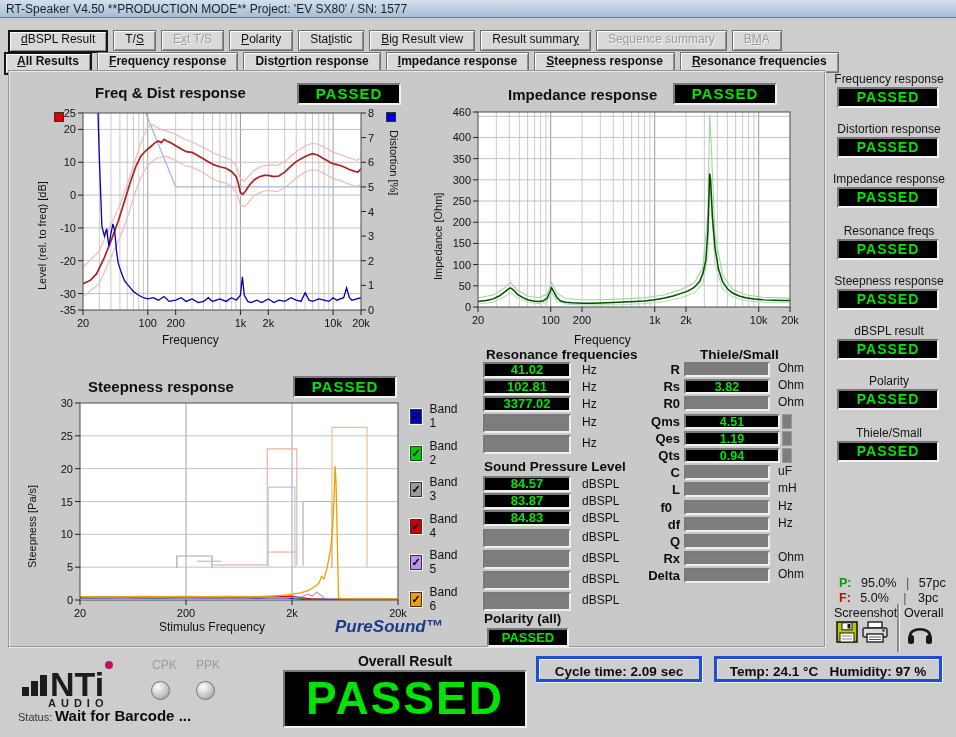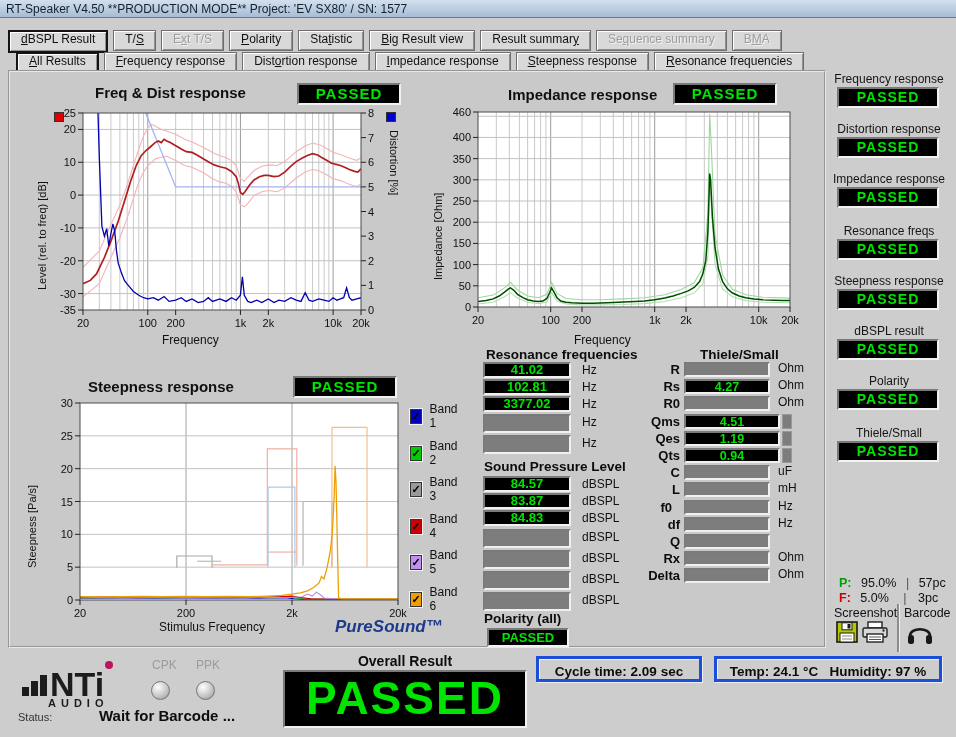--- a/index.html
+++ b/index.html
@@ -49,21 +49,21 @@
     <div class="tabbtn default"><u>d</u>BSPL Result</div>
     <div class="tabbtn">T/<u>S</u></div>
     <div class="tabbtn disabled">E<u>x</u>t T/S</div>
     <div class="tabbtn"><u>P</u>olarity</div>
     <div class="tabbtn">Sta<u>t</u>istic</div>
     <div class="tabbtn"><u>B</u>ig Result view</div>
     <div class="tabbtn">Result summar<u>y</u></div>
     <div class="tabbtn disabled">Se<u>q</u>uence summary</div>
     <div class="tabbtn disabled">B<u>M</u>A</div>
   </div>
-<div class="abs tabrow" id="tabrow2" style="left:16px;top:52px;">
+<div class="abs tabrow" id="tabrow2" style="left:4px;top:52px;font-weight:bold;">
     <div class="tabbtn default"><u>A</u>ll Results</div>
     <div class="tabbtn"><u>F</u>requency response</div>
     <div class="tabbtn">Dist<u>o</u>rtion response</div>
     <div class="tabbtn"><u>I</u>mpedance response</div>
     <div class="tabbtn"><u>S</u>teepness response</div>
     <div class="tabbtn"><u>R</u>esonance frequencies</div>
   </div>
 
 <div class="abs" id="mainpanel"></div>
 
@@ -368,21 +368,21 @@
 
 <div class="abs hdr" style="left:484px;top:611px;">Polarity (all)</div>
 <div class="abs badge" style="left:487px;top:628px;width:82px;height:19px;font-size:13px;line-height:16px;">PASSED</div>
 
 <div class="abs hdr" style="left:700px;top:347px;">Thiele/Small</div>
 <div id="tsrows">
     <div class="abs tslabel" style="left: 616px; top: 362px; width: 64px;">R</div>
     <div class="vbox empty" style="position: absolute; left: 684px; top: 362px; width: 86px; height: 15px; line-height: 12px; font-size: 12.5px;"></div>
     <div class="abs unit" style="left: 778px; top: 361px;">Ohm</div>
     <div class="abs tslabel" style="left: 616px; top: 379px; width: 64px;">Rs</div>
-    <div class="vbox" style="position: absolute; left: 684px; top: 379px; width: 86px; height: 15px; line-height: 12px; font-size: 12.5px;">4.27</div>
+    <div class="vbox" style="position: absolute; left: 684px; top: 379px; width: 86px; height: 15px; line-height: 12px; font-size: 12.5px;">3.82</div>
     <div class="abs unit" style="left: 778px; top: 378px;">Ohm</div>
     <div class="abs tslabel" style="left: 616px; top: 396px; width: 64px;">R0</div>
     <div class="vbox empty" style="position: absolute; left: 684px; top: 396px; width: 86px; height: 15px; line-height: 12px; font-size: 12.5px;"></div>
     <div class="abs unit" style="left: 778px; top: 395px;">Ohm</div>
     <div class="abs tslabel" style="left: 616px; top: 414px; width: 64px;">Qms</div>
     <div class="vbox" style="position: absolute; left: 684px; top: 414px; width: 96px; height: 15px; line-height: 12px; font-size: 12.5px;">4.51</div>
     <div class="abs" style="left: 782px; top: 414px; width: 10px; height: 15px; background: rgb(125, 125, 125); border: 1px solid rgb(153, 153, 153); box-sizing: border-box;"></div>
     <div class="abs tslabel" style="left: 616px; top: 431px; width: 64px;">Qes</div>
     <div class="vbox" style="position: absolute; left: 684px; top: 431px; width: 96px; height: 15px; line-height: 12px; font-size: 12.5px;">1.19</div>
     <div class="abs" style="left: 782px; top: 431px; width: 10px; height: 15px; background: rgb(125, 125, 125); border: 1px solid rgb(153, 153, 153); box-sizing: border-box;"></div>
@@ -435,21 +435,21 @@
   <span style="color:#555;font-weight:normal;margin-left:6px;">|</span>
   <span style="color:#111;font-weight:normal;margin-left:6px;">57pc</span>
 </div>
 <div class="abs stat" style="left:839px;top:591px;">
   <span id="f-label" style="color: rgb(208, 0, 0);">F:</span>
   <span style="color:#111;font-weight:normal;margin-left:6px;">5.0%</span>
   <span style="color:#555;font-weight:normal;margin-left:11px;">|</span>
   <span style="color:#111;font-weight:normal;margin-left:8px;">3pc</span>
 </div>
 <div class="abs" style="left:834px;top:606px;font-size:12.5px;color:#111;">Screenshot</div>
-<div class="abs" style="left:904px;top:606px;font-size:12.5px;color:#111;">Barcode</div>
+<div class="abs" style="left:904px;top:606px;font-size:12.5px;color:#111;">Overall</div>
 <div class="abs" style="left:897px;top:604px;width:2px;height:48px;background:#8c8c8c;border-right:1px solid #f0f0f0;"></div>
 
 <svg class="abs" style="left:836px;top:621px;" width="22" height="22" viewBox="0 0 22 22">
   <rect x="1" y="1" width="20" height="20" fill="#b6c800" stroke="#1a1a1a" stroke-width="1.6"></rect>
   <rect x="6" y="1.8" width="10" height="7" fill="#fff" stroke="#1a1a1a" stroke-width="1"></rect>
   <rect x="11.5" y="3" width="3" height="4.5" fill="#1a1a1a"></rect>
   <rect x="4" y="12" width="14" height="9" fill="#fff" stroke="#1a1a1a" stroke-width="1"></rect>
   <line x1="6" y1="15" x2="16" y2="15" stroke="#888" stroke-width="1"></line>
   <line x1="6" y1="18" x2="16" y2="18" stroke="#888" stroke-width="1"></line>
 </svg>
@@ -471,21 +471,21 @@
 
 <div class="abs" style="left:22px;top:660px;width:110px;height:46px;">
   <div class="abs" style="left:0;bottom:10px;width:7px;height:9px;background:#1c1c1c;"></div>
   <div class="abs" style="left:9px;bottom:10px;width:7px;height:15px;background:#1c1c1c;"></div>
   <div class="abs" style="left:18px;bottom:10px;width:7px;height:21px;background:#1c1c1c;"></div>
   <div class="abs" style="left:28px;bottom:4px;font-size:34px;font-weight:bold;color:#1c1c1c;line-height:36px;">NTi</div>
   <div class="abs" style="left:83px;top:1px;width:8px;height:8px;border-radius:50%;background:#c0135e;"></div>
 </div>
 <div class="abs" style="left:48px;top:697px;font-size:11px;font-weight:bold;letter-spacing:5px;color:#1c1c1c;">AUDIO</div>
 <div class="abs" style="left:18px;top:711px;font-size:11px;color:#333;">Status:</div>
-<div class="abs" style="left:55px;top:707px;font-size:15px;font-weight:bold;color:#0c0c0c;margin-left:44px;">Wait for Barcode ...</div>
+<div class="abs" style="left:55px;top:707px;font-size:15px;font-weight:bold;color:#0c0c0c;">Wait for Barcode ...</div>
 
 <div class="abs graytxt" style="left:152px;top:658px;">CPK</div>
 <div class="abs graytxt" style="left:196px;top:658px;">PPK</div>
 <div class="abs roundbtn" style="left:151px;top:681px;"></div>
 <div class="abs roundbtn" style="left:196px;top:681px;"></div>
 
 <div class="abs" style="left:300px;top:653px;width:210px;text-align:center;font-size:14px;font-weight:bold;color:#0c0c0c;">Overall Result</div>
 <div class="abs badge" style="left:283px;top:670px;width:244px;height:58px;font-size:46px;line-height:52px;letter-spacing:2px;">PASSED</div>
 
 <div class="abs frame" style="left:536px;top:656px;width:166px;height:26px;text-align:center;font-size:13.5px;font-weight:bold;line-height:25px;color:#0c0c0c;">Cycle time: 2.09 sec</div>

